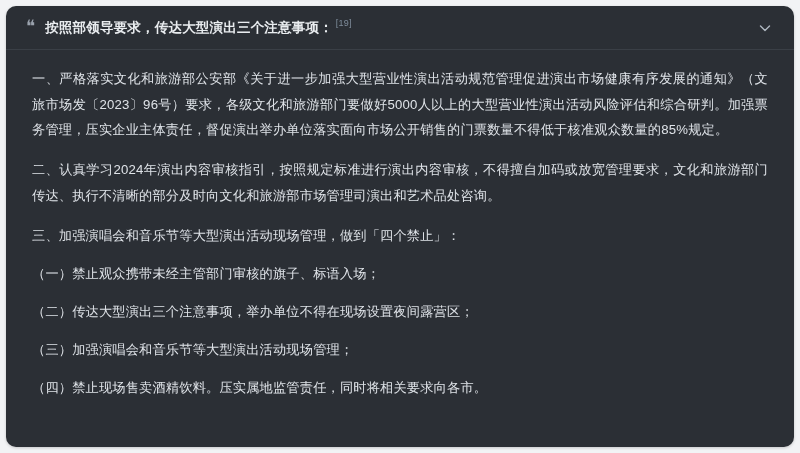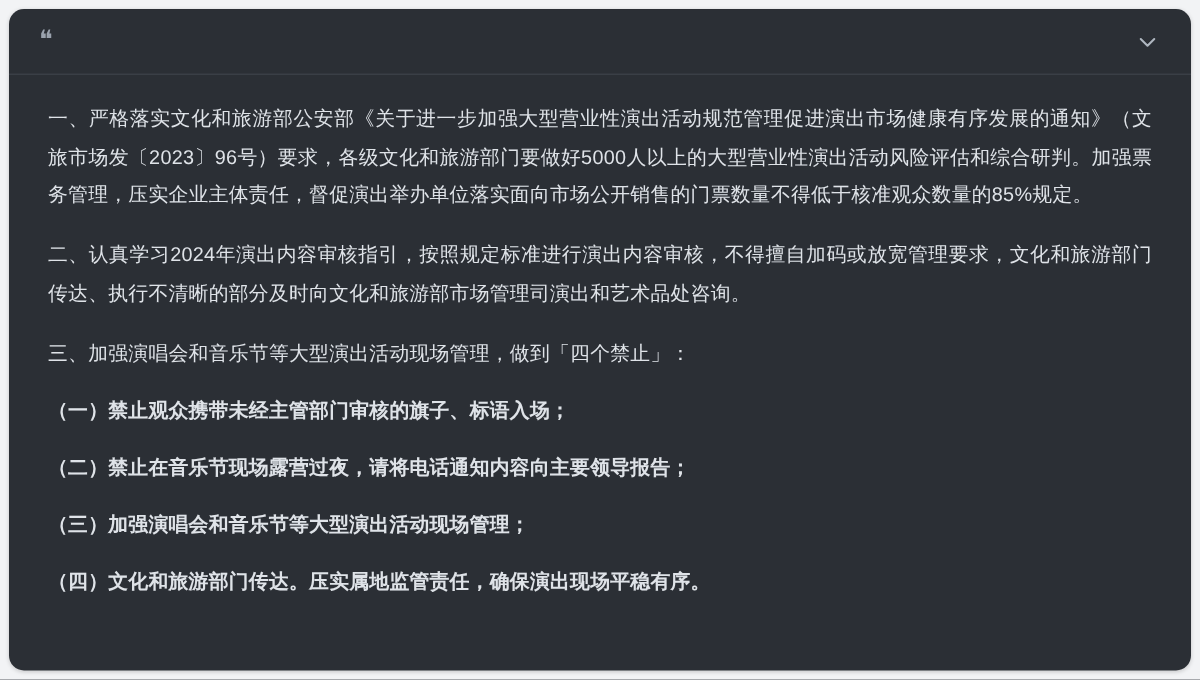--- a/index.html
+++ b/index.html
@@ -97,46 +97,48 @@
     font-size: 13.2px;
     line-height: 1.95;
     margin: 0 0 14px 0;
     text-align: justify;
     letter-spacing: 0.2px;
   }
   .para:last-child { margin-bottom: 0; }
 
   .para.sub {
     margin-bottom: 12px;
-    font-weight: bold;
   }
 
   .para.tight { margin-bottom: 13px; }
 
 </style>
 </head>
 <body>
 
 <div class="page">
   <div class="card">
 
     <div class="card-header">
       <span class="quote-mark">❝</span>
+      <span class="header-title">
+        <span>按照部领导要求，传达大型演出三个注意事项：</span><span class="header-ref">[19]</span>
+      </span>
       <span class="header-spacer"></span>
       <span class="chevron-btn">
         <svg width="14" height="14" viewBox="0 0 14 14" aria-hidden="true">
           <path d="M2.5 5 L7 9.5 L11.5 5" fill="none" stroke="#aeb6bf" stroke-width="1.4" stroke-linecap="round" stroke-linejoin="round"></path>
         </svg>
       </span>
     </div>
 
     <div class="card-body">
       <p class="para">一、严格落实文化和旅游部公安部《关于进一步加强大型营业性演出活动规范管理促进演出市场健康有序发展的通知》（文旅市场发〔2023〕96号）要求，各级文化和旅游部门要做好5000人以上的大型营业性演出活动风险评估和综合研判。加强票务管理，压实企业主体责任，督促演出举办单位落实面向市场公开销售的门票数量不得低于核准观众数量的85%规定。</p>
       <p class="para">二、认真学习2024年演出内容审核指引，按照规定标准进行演出内容审核，不得擅自加码或放宽管理要求，文化和旅游部门传达、执行不清晰的部分及时向文化和旅游部市场管理司演出和艺术品处咨询。</p>
       <p class="para tight">三、加强演唱会和音乐节等大型演出活动现场管理，做到「四个禁止」：</p>
       <p class="para sub">（一）禁止观众携带未经主管部门审核的旗子、标语入场；</p>
-      <p class="para sub">（二）禁止在音乐节现场露营过夜，请将电话通知内容向主要领导报告；</p>
+      <p class="para sub">（二）传达大型演出三个注意事项，举办单位不得在现场设置夜间露营区；</p>
       <p class="para sub">（三）加强演唱会和音乐节等大型演出活动现场管理；</p>
-      <p class="para sub">（四）文化和旅游部门传达。压实属地监管责任，确保演出现场平稳有序。</p>
+      <p class="para sub">（四）禁止现场售卖酒精饮料。压实属地监管责任，同时将相关要求向各市。</p>
     </div>
 
   </div>
 </div>
 
 </body></html>

